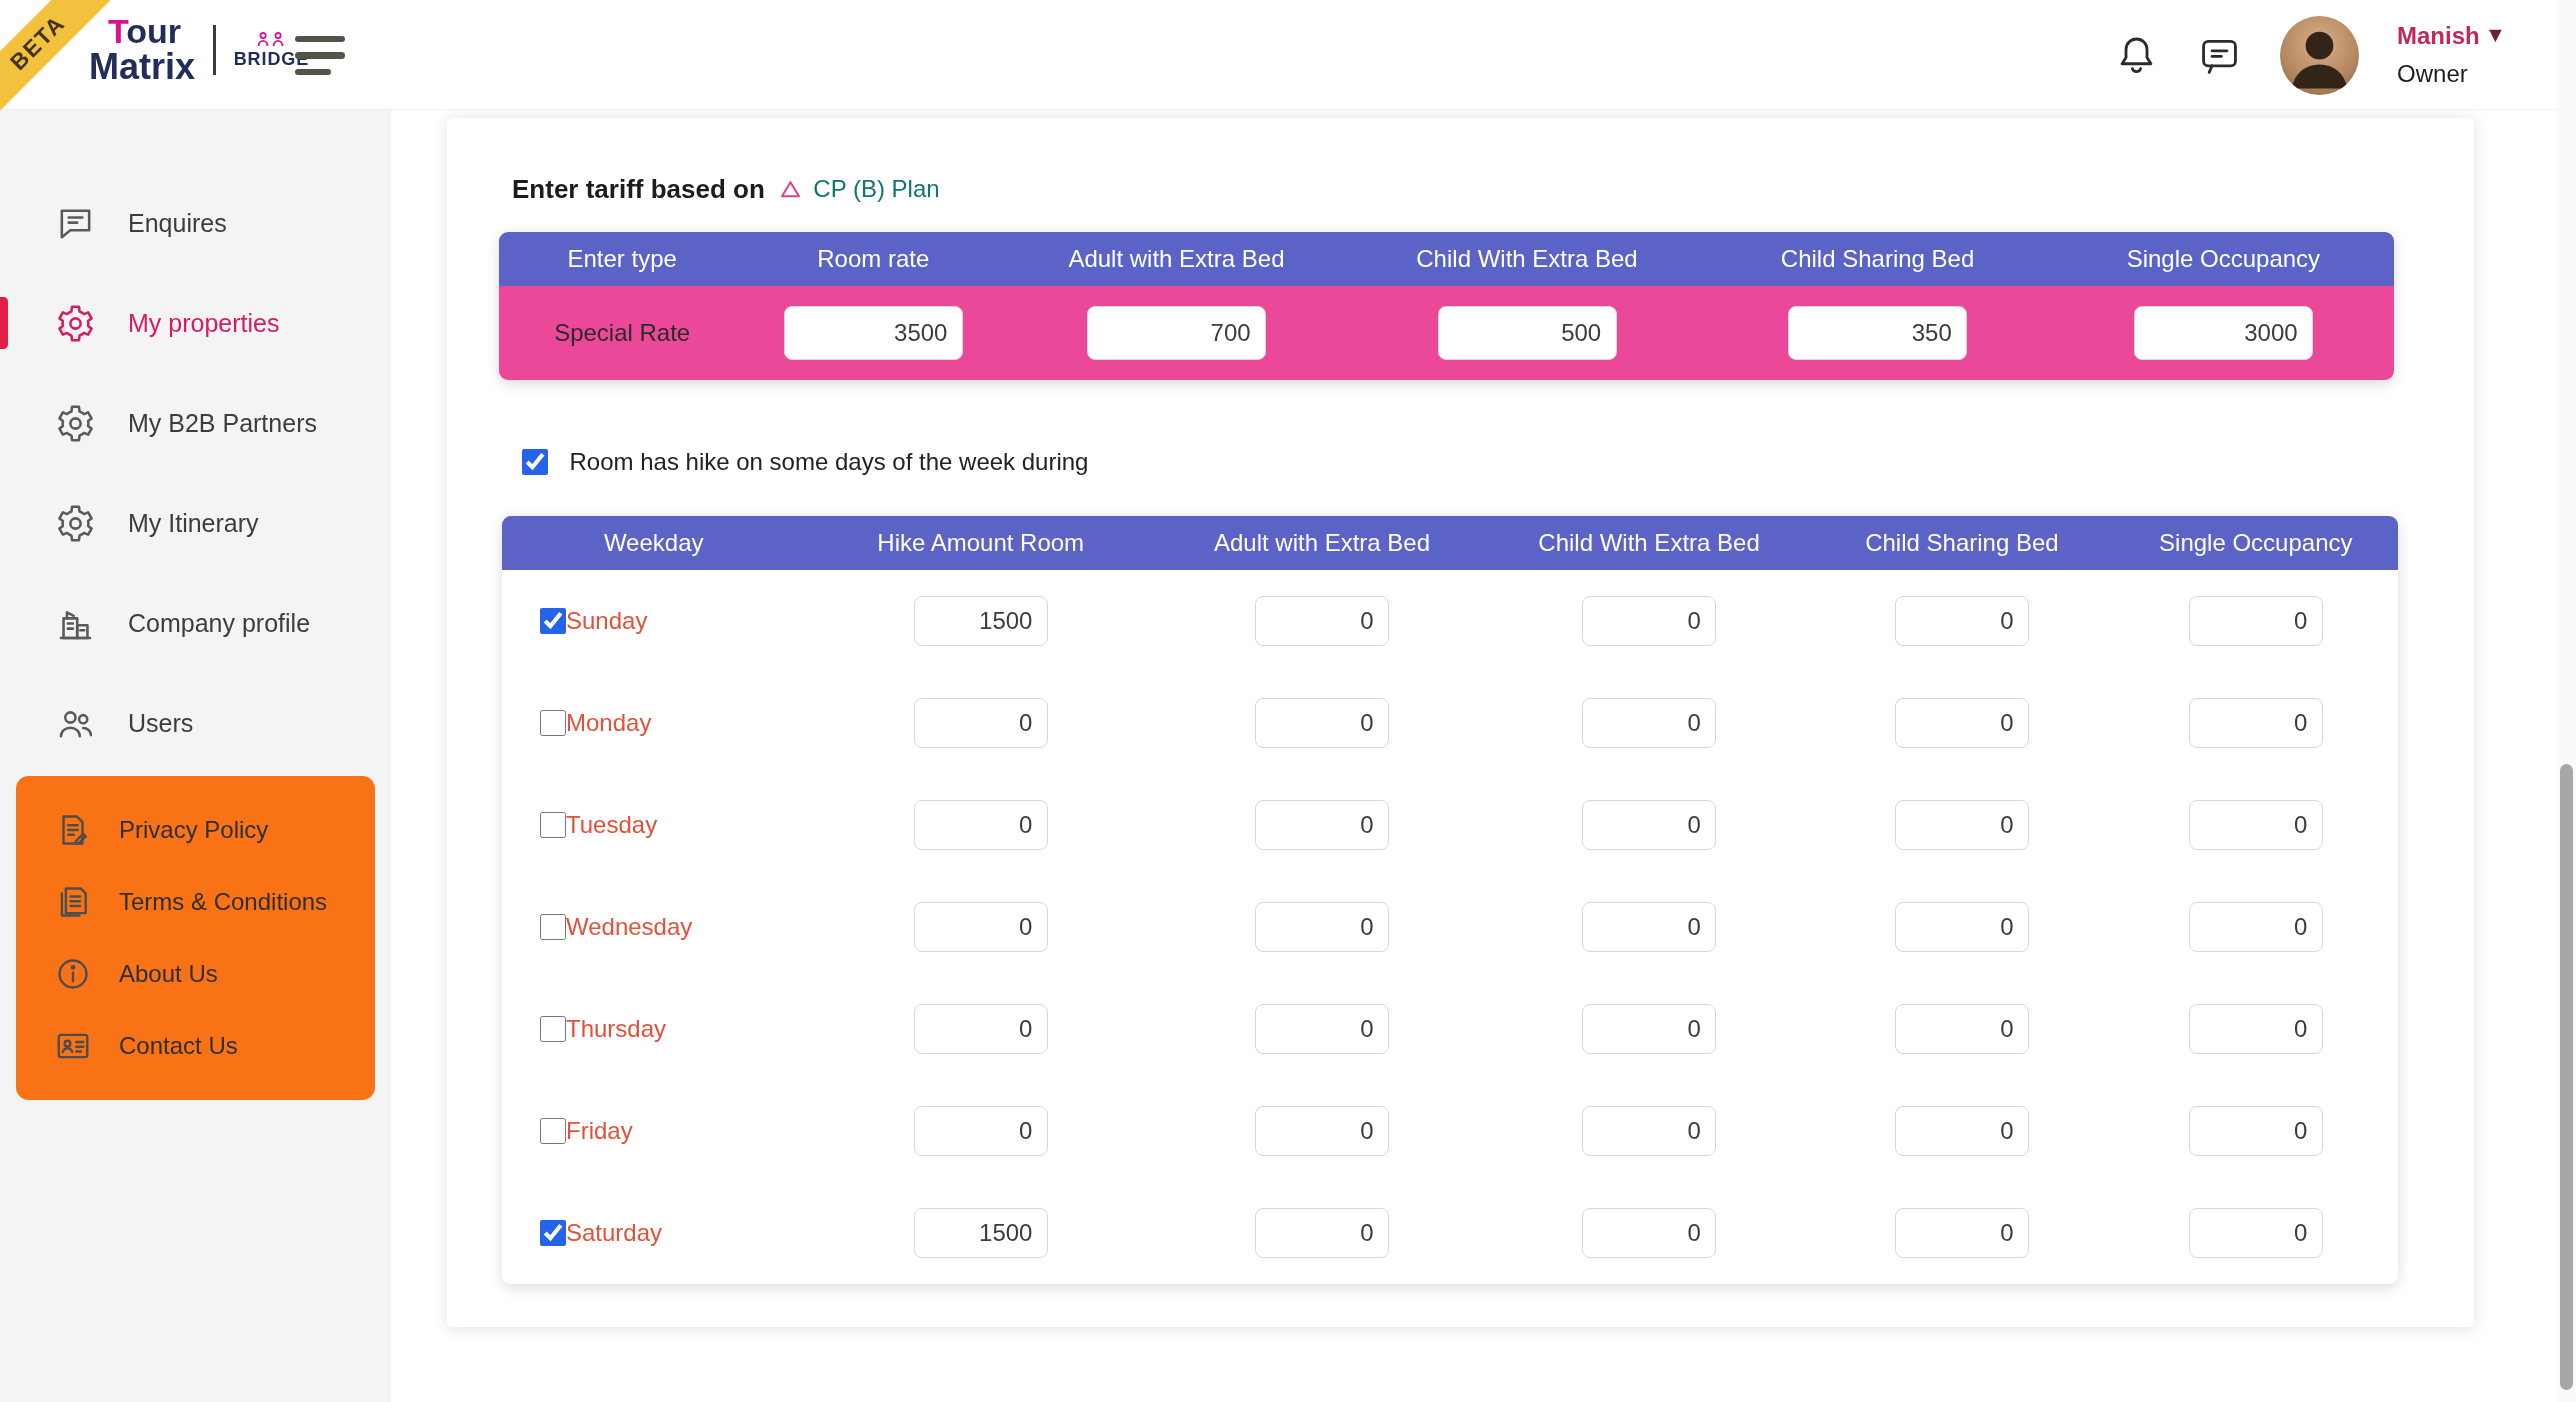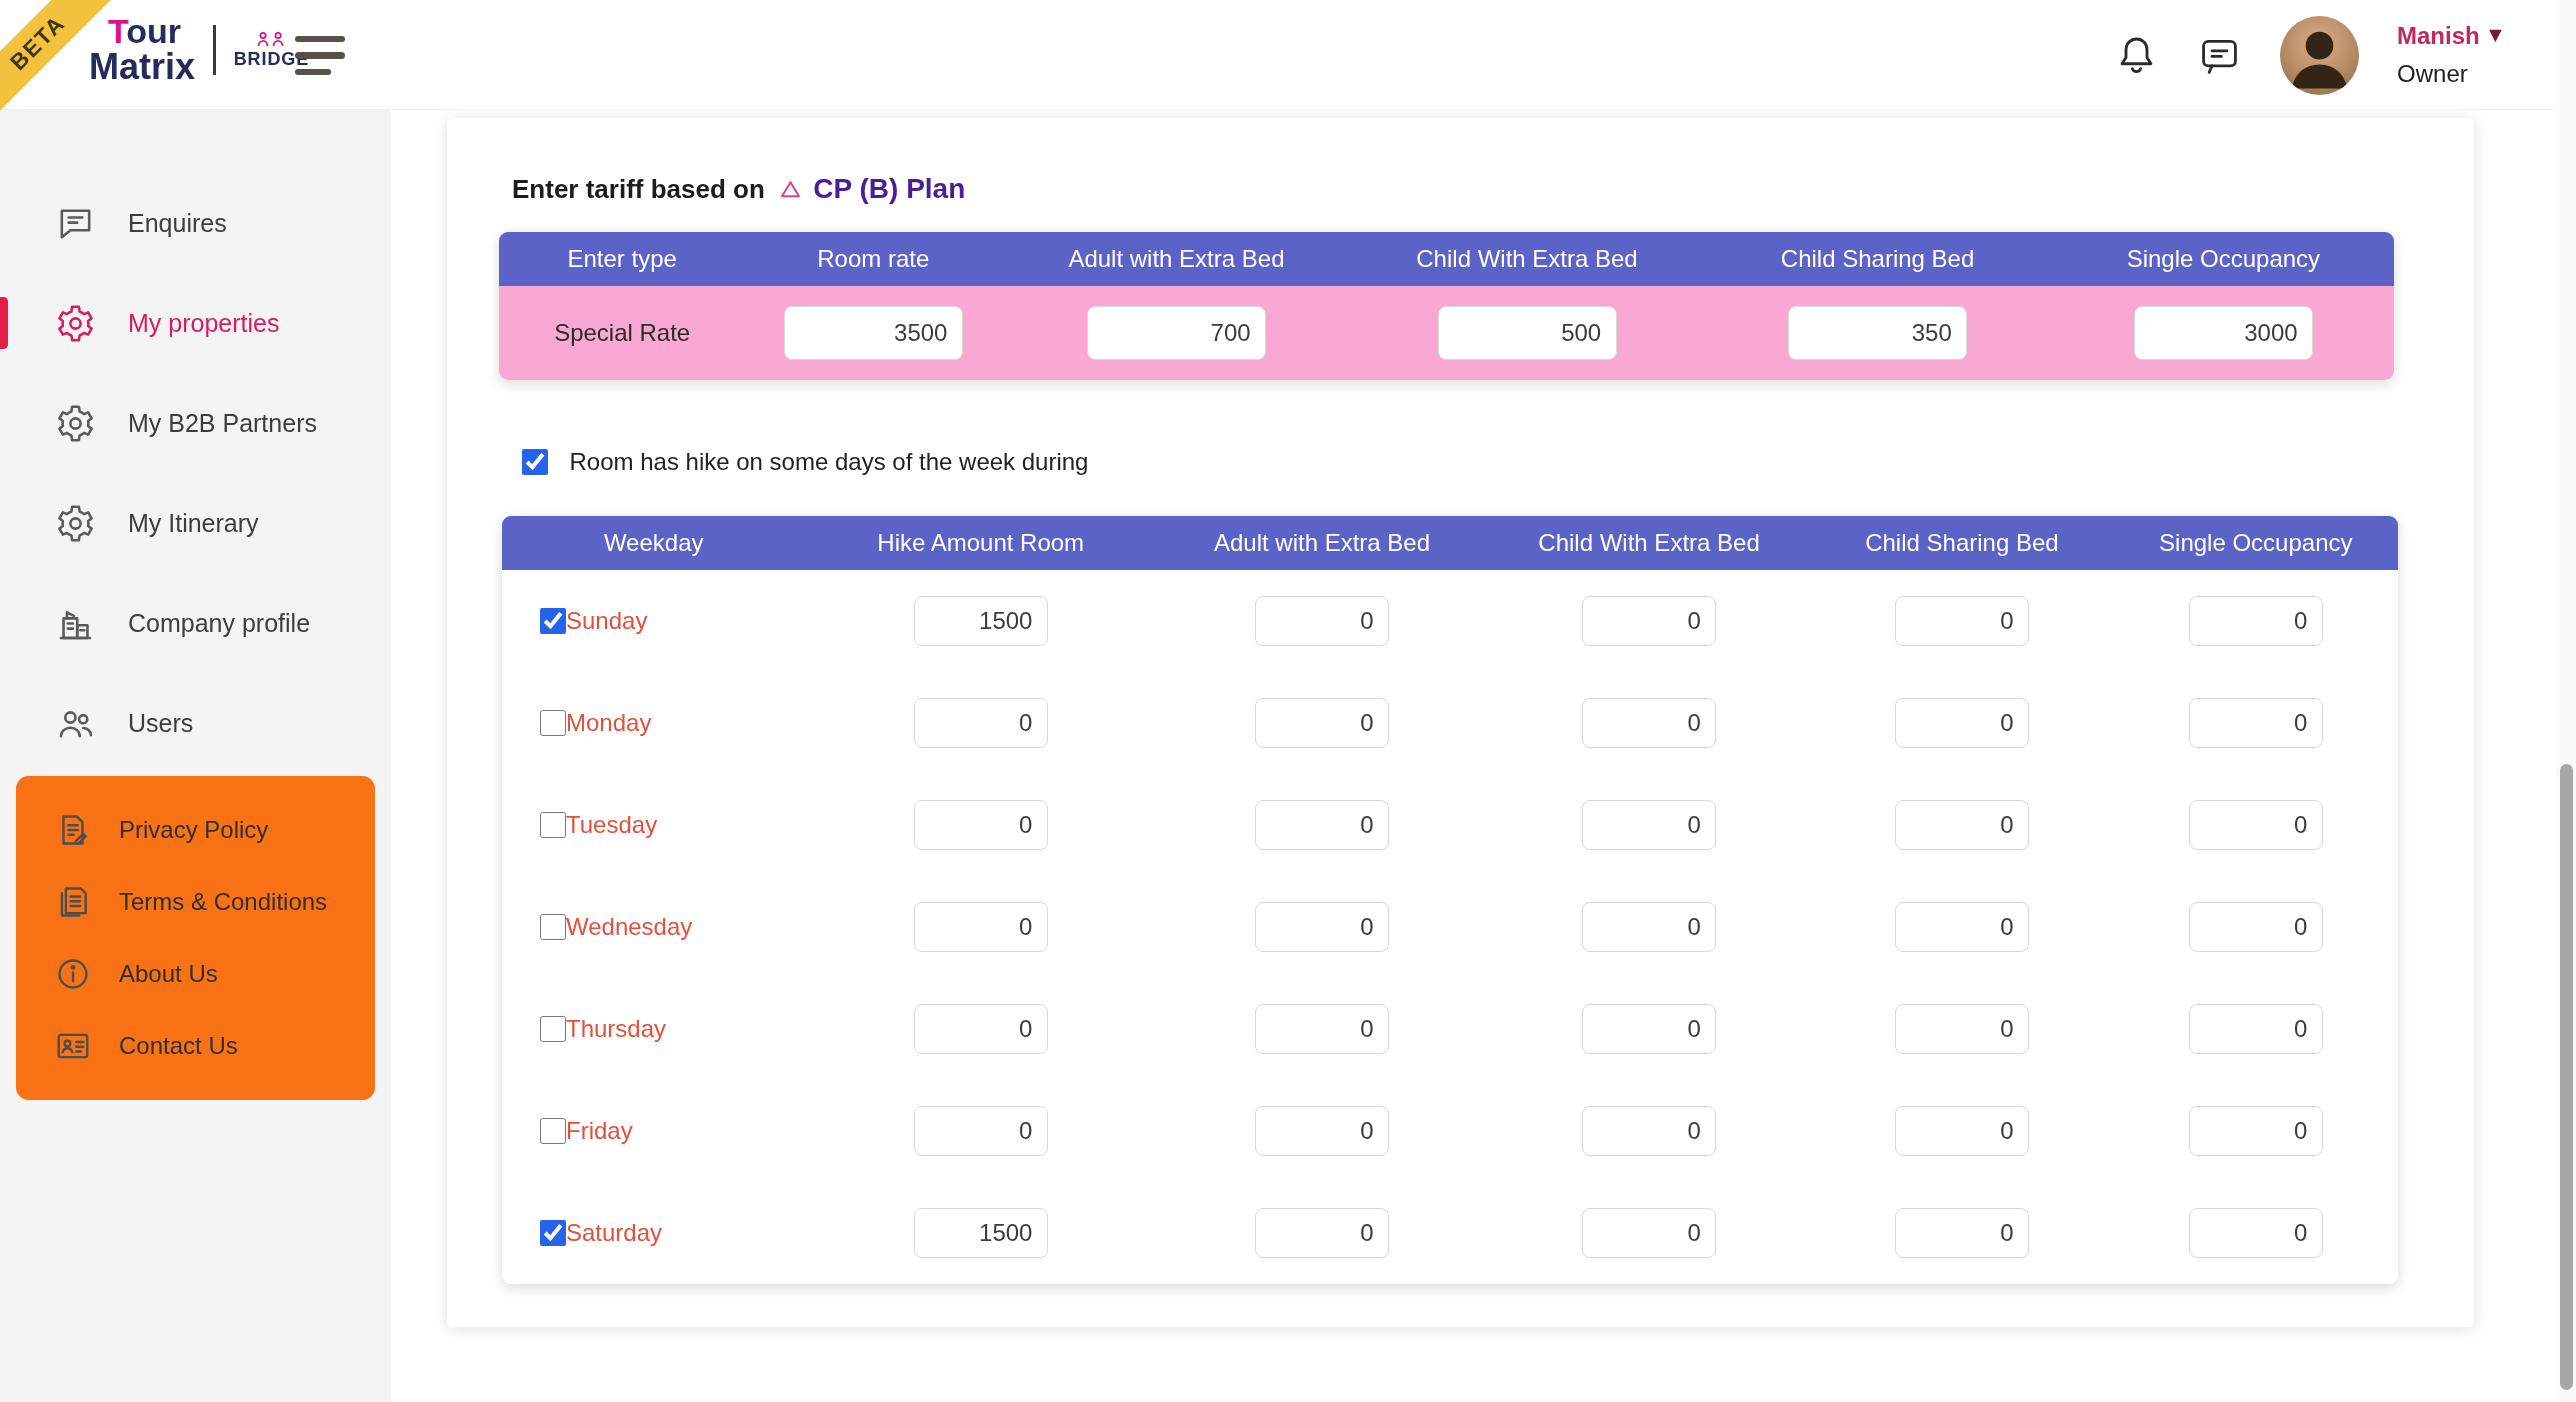--- a/index.html
+++ b/index.html
@@ -51,34 +51,34 @@
   .foot-item { height:72px; display:flex; align-items:center; gap:27px; padding-left:38px;
                font-size:24px; color:#2f2f2f; cursor:pointer; }
   .foot-item .ficon { width:38px; height:38px; color:#4d4d4d; flex:0 0 38px; }
 
   
   .main-card { position:absolute; left:447px; top:118px; width:2027px; height:1209px;
                background:#fff; border-radius:5.4px; box-shadow:0 1.8px 16px rgba(0,0,0,0.12); z-index:10; }
   .title-row { display:flex; align-items:center; gap:12.5px; margin:55px 0 0 65px; height:32px; }
   .page-title { font-size:26px; font-weight:bold; color:#1c1c1c; }
   .plan-link { display:flex; align-items:center; gap:9px; cursor:pointer; }
-  .plan-link span { color:#4c1d95; font-weight:bold; font-size:28px; }
+  .plan-link span { color:#0f766e; font-weight:normal; font-size:24px; }
 
   .table { border-radius:9px; box-shadow:0 3.6px 14.3px rgba(0,0,0,0.14); overflow:hidden; background:#fff; }
   .t1 { width:1895px; margin:27px 0 0 52px; }
   .t2 { width:1896px; margin:41px 0 0 55px; }
   .thead { display:flex; align-items:center; background:#5b63c6; height:54px;
            color:#fff; font-size:24px; font-weight:500; }
   .th { text-align:center; }
   .cell { display:flex; align-items:center; justify-content:center; }
   .t1 .c0{ width:13%; } .t1 .c1{ width:13.5%; } .t1 .c2{ width:18.5%; }
   .t1 .c3{ width:18.5%; } .t1 .c4{ width:18.5%; } .t1 .c5{ width:18%; }
   .t2 .c0{ width:16%; } .t2 .c1{ width:18.5%; } .t2 .c2{ width:17.5%; }
   .t2 .c3{ width:17%; } .t2 .c4{ width:16%; } .t2 .c5{ width:15%; }
-  .trow1 { display:flex; align-items:center; height:94px; background:#f9a8d4; }
+  .trow1 { display:flex; align-items:center; height:94px; background:#ec4899; }
   .row-label { font-size:24px; color:#2b2b2b; }
   .hrow { display:flex; align-items:center; height:102px; background:#fff; }
   .daycell { justify-content:flex-start; padding-left:38px; }
   .day { font-size:24px; color:#e2513b; }
   .num { text-align:right; border:1.8px solid #d8d8d8; border-radius:8px; background:#fff;
          color:#3c3c3c; font-size:24px; padding:0 14.3px; height:54px; width:179px;
          font-family:inherit; outline:none; }
   .num.small { width:134px; height:50px; }
   .cb { width:26px; height:26px; accent-color:#2563eb; cursor:pointer; }
   .hike-check-row { display:flex; align-items:center; gap:21.5px; margin:68px 0 0 75px; height:27px; }

